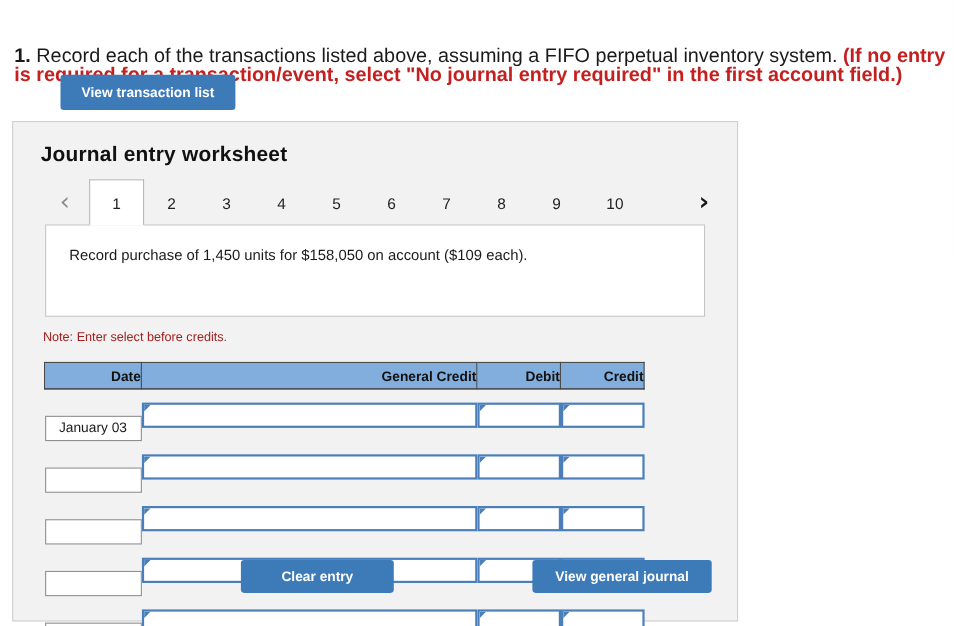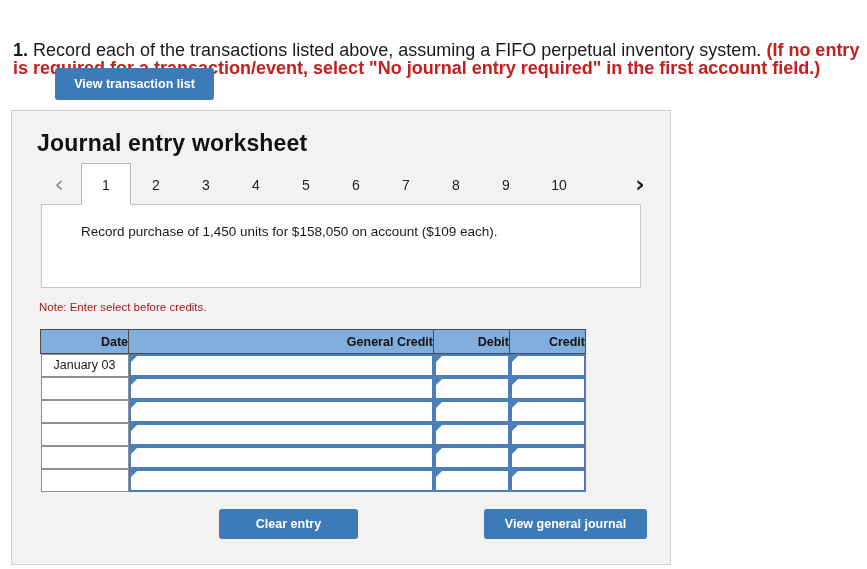--- a/index.html
+++ b/index.html
@@ -69,21 +69,21 @@
     height: 455px;
     background: #f2f2f2;
     border: 1px solid #cfcfcf;
     box-sizing: border-box;
   }
 
   .panel-title {
     position: absolute;
     left: 25px;
     top: 19px;
-    font-size: 23px;
+    font-size: 19px;
     font-weight: bold;
     color: #111111;
     letter-spacing: 0.2px;
   }
 
   
   .tabs-row {
     position: absolute;
     left: 25px;
     top: 52px;
@@ -144,21 +144,21 @@
     top: 93px;
     width: 600px;
     height: 84px;
     background: #ffffff;
     border: 1px solid #c6c6c6;
     box-sizing: border-box;
     z-index: 2;
   }
   .desc-text {
     position: absolute;
-    left: 39px;
+    left: 21px;
     top: 19px;
     font-size: 13.5px;
     color: #1a1a1a;
   }
 
   .note {
     position: absolute;
     left: 27px;
     top: 190px;
     font-size: 11.5px;
@@ -193,20 +193,21 @@
     background: #ffffff;
     border: 1px solid #8f8f8f;
     height: 23px;
     box-sizing: border-box;
     font-size: 12.5px;
     color: #1a1a1a;
     text-align: center;
     line-height: 21px;
     overflow: hidden;
     white-space: nowrap;
+    margin-top: 24px;
   }
   .cell-input {
     position: relative;
     background: #ffffff;
     border: 2px solid #4a7fba;
     height: 23px;
     box-sizing: border-box;
     overflow: hidden;
   }
   .cell-input::before {

